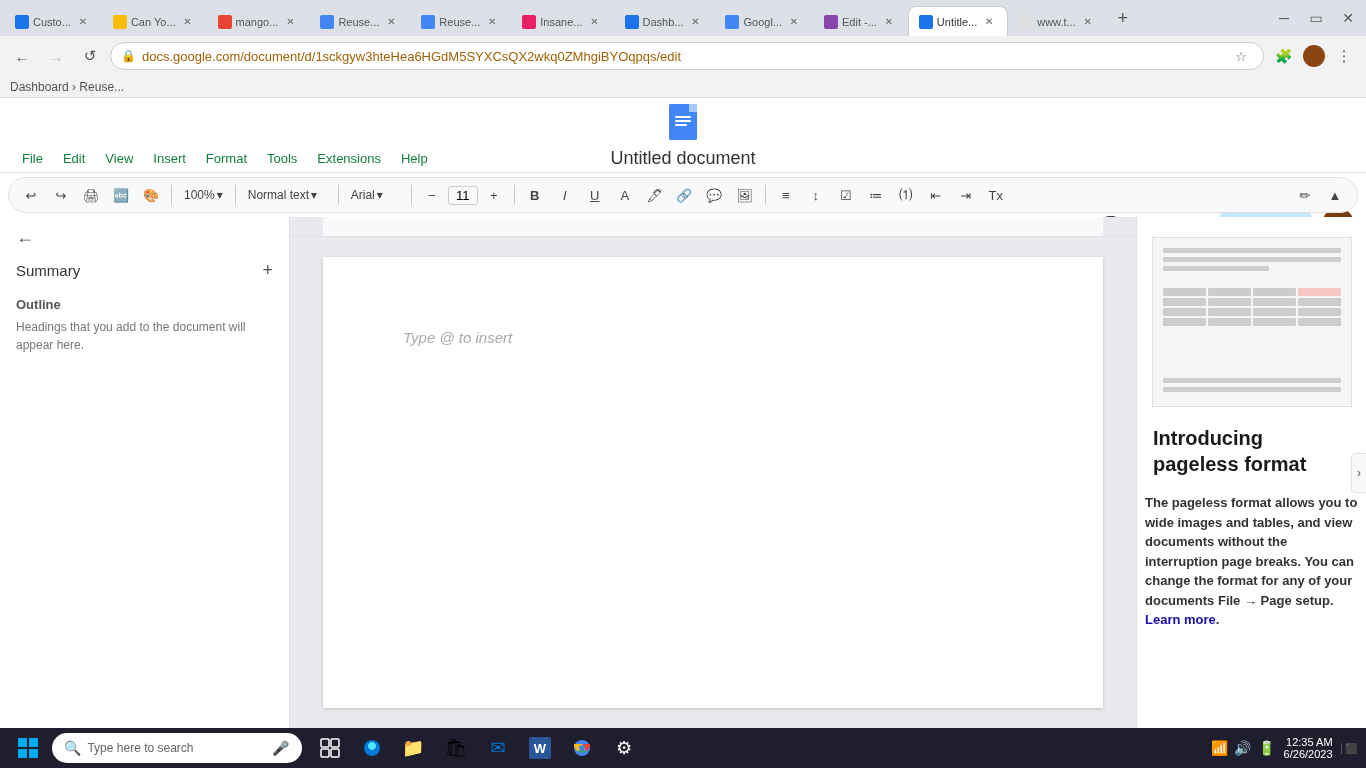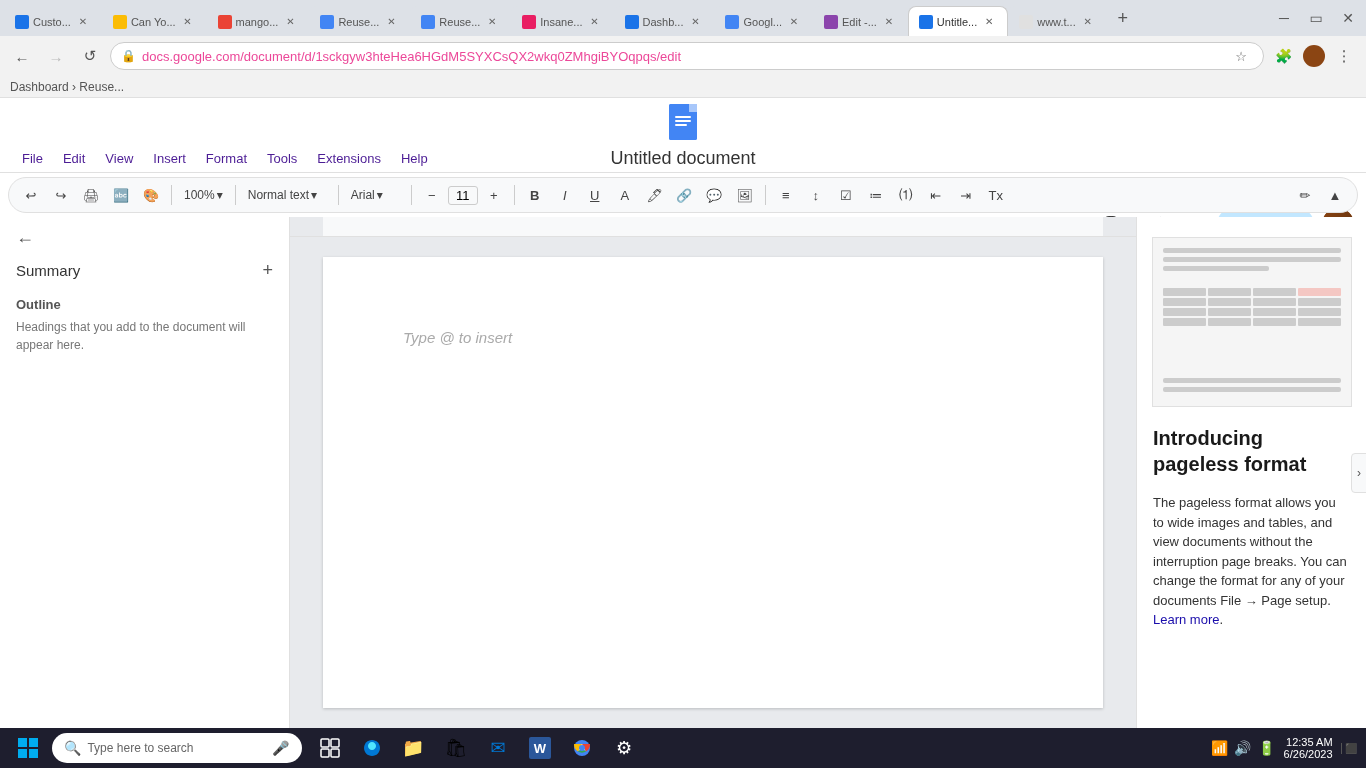--- a/index.html
+++ b/index.html
@@ -14,21 +14,21 @@
     .tab-close { width: 16px; height: 16px; display: flex; align-items: center; justify-content: center; border-radius: 50%; font-size: 10px; color: #666; flex-shrink: 0; }
     .tab-bar-controls { display: flex; align-items: center; gap: 4px; margin-left: auto; }
     .tab-bar-btn { width: 28px; height: 28px; display: flex; align-items: center; justify-content: center; border-radius: 50%; font-size: 14px; color: #555; cursor: pointer; }
     .new-tab-btn { width: 24px; height: 24px; display: flex; align-items: center; justify-content: center; font-size: 18px; color: #555; cursor: pointer; border-radius: 50%; }
 
     
     .address-bar-row { display: flex; align-items: center; background: #f2f2f2; height: 40px; padding: 0 8px; gap: 6px; }
     .nav-btn { width: 28px; height: 28px; display: flex; align-items: center; justify-content: center; border-radius: 50%; font-size: 15px; color: #555; cursor: pointer; }
     .nav-btn.disabled { color: #bbb; cursor: default; }
     .address-bar { flex: 1; height: 28px; border-radius: 14px; background: #fff; border: 1px solid #ccc; display: flex; align-items: center; padding: 0 10px; gap: 6px; font-size: 13px; color: #333; }
-    .address-url { flex: 1; font-size: 13px; color: #ec4899; overflow: hidden; white-space: nowrap; text-overflow: ellipsis; }
+    .address-url { flex: 1; font-size: 13px; color: #a16207; overflow: hidden; white-space: nowrap; text-overflow: ellipsis; }
     .address-icons { display: flex; align-items: center; gap: 4px; }
     .addr-icon-btn { width: 24px; height: 24px; display: flex; align-items: center; justify-content: center; border-radius: 50%; font-size: 13px; color: #666; cursor: pointer; }
     .browser-menu-icons { display: flex; align-items: center; gap: 2px; }
 
     
     .breadcrumb-bar { background: #f2f2f2; height: 22px; padding: 0 10px; display: flex; align-items: center; font-size: 12px; color: #555; border-bottom: 1px solid #e0e0e0; }
 
     
     .docs-app { display: flex; flex-direction: column; height: calc(768px - 36px - 40px - 22px - 40px); background: #fff; }
 
@@ -39,21 +39,21 @@
     .docs-icon::before { content: ''; position: absolute; top: 0; right: 0; width: 8px; height: 8px; background: #a8c7fa; }
     .docs-title { font-size: 18px; color: #333; font-weight: 400; }
     .docs-title-star { font-size: 16px; color: #999; cursor: pointer; }
     .docs-header-right { margin-left: auto; display: flex; align-items: center; gap: 8px; }
     .docs-header-icon-btn { width: 36px; height: 36px; display: flex; align-items: center; justify-content: center; border-radius: 50%; font-size: 16px; color: #555; cursor: pointer; }
     .share-btn { background: #c2e7ff; color: #001d35; border: none; border-radius: 20px; padding: 8px 18px; font-size: 14px; font-weight: 500; cursor: pointer; display: flex; align-items: center; gap: 6px; }
     .avatar { width: 32px; height: 32px; border-radius: 50%; background: #8B4513; overflow: hidden; cursor: pointer; }
 
     
     .docs-menu-bar { display: flex; align-items: center; gap: 0; height: 28px; }
-    .menu-item { padding: 4px 10px; font-size: 13px; color: #4c1d95; cursor: pointer; border-radius: 4px; }
+    .menu-item { padding: 4px 10px; font-size: 13px; color: #15803d; cursor: pointer; border-radius: 4px; }
 
     
     .docs-toolbar { background: #f8f9fa; border: 1px solid #e0e0e0; border-radius: 24px; margin: 4px 8px; padding: 2px 8px; display: flex; align-items: center; gap: 2px; height: 36px; }
     .toolbar-btn { width: 28px; height: 28px; display: flex; align-items: center; justify-content: center; border-radius: 4px; font-size: 13px; color: #444; cursor: pointer; border: none; background: none; }
     .toolbar-divider { width: 1px; height: 20px; background: #ccc; margin: 0 4px; }
     .toolbar-dropdown { display: flex; align-items: center; gap: 2px; padding: 2px 6px; border-radius: 4px; cursor: pointer; font-size: 12px; color: #444; }
     .font-size-box { border: 1px solid #ccc; border-radius: 3px; padding: 1px 4px; min-width: 30px; text-align: center; font-size: 13px; }
 
     
     .docs-main { display: flex; flex: 1; overflow: hidden; background: #e8eaed; }
@@ -81,21 +81,21 @@
     .preview-img { width: 200px; height: 170px; background: #f5f5f5; border: 1px solid #e0e0e0; position: relative; overflow: hidden; margin: 0 auto; }
     .preview-lines { position: absolute; top: 10px; left: 10px; right: 10px; }
     .preview-line { height: 5px; background: #ccc; border-radius: 2px; margin-bottom: 4px; }
     .preview-line.short { width: 60%; }
     .preview-line.full { width: 100%; }
     .preview-table { position: absolute; top: 60px; left: 10px; right: 10px; }
     .preview-table-row { display: flex; gap: 2px; margin-bottom: 2px; }
     .preview-table-cell { height: 8px; flex: 1; background: #ccc; border-radius: 1px; }
     .preview-table-cell.accent { background: #f4c7c3; }
     .right-panel-title { font-size: 20px; font-weight: 700; color: #1a1a1a; padding: 8px 16px; line-height: 1.3; }
-    .right-panel-desc { font-size: 13px; color: #333; padding: 8px 16px; line-height: 1.5; }
+    .right-panel-desc { font-size: 13px; color: #333; padding: 8px 8px; line-height: 1.5; font-weight: bold; }
     .right-panel-link { color: #1a0dab; text-decoration: none; }
 
     
     .taskbar { background: #1e1e2e; height: 40px; display: flex; align-items: center; padding: 0 8px; gap: 4px; position: fixed; bottom: 0; width: 1366px; z-index: 100; }
     .taskbar-start { width: 40px; height: 40px; display: flex; align-items: center; justify-content: center; cursor: pointer; }
     .taskbar-search { display: flex; align-items: center; gap: 6px; background: #fff; border-radius: 20px; padding: 4px 12px; height: 30px; flex: 0 0 250px; cursor: text; }
     .taskbar-search-text { font-size: 12px; color: #666; }
     .taskbar-apps { display: flex; align-items: center; gap: 2px; margin-left: 4px; }
     .taskbar-app { width: 40px; height: 40px; display: flex; align-items: center; justify-content: center; cursor: pointer; border-radius: 4px; }
     .taskbar-right { margin-left: auto; display: flex; align-items: center; gap: 8px; }

